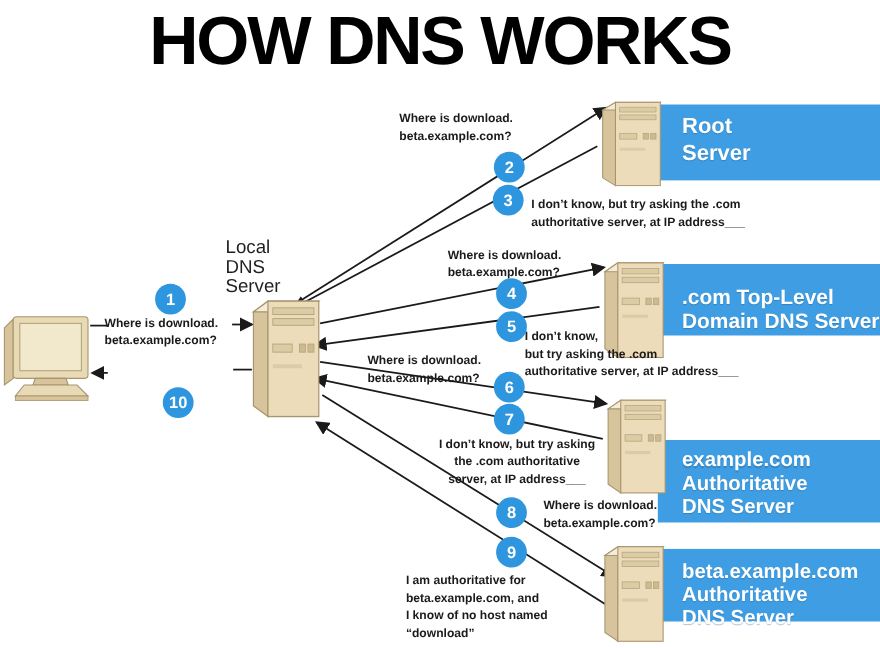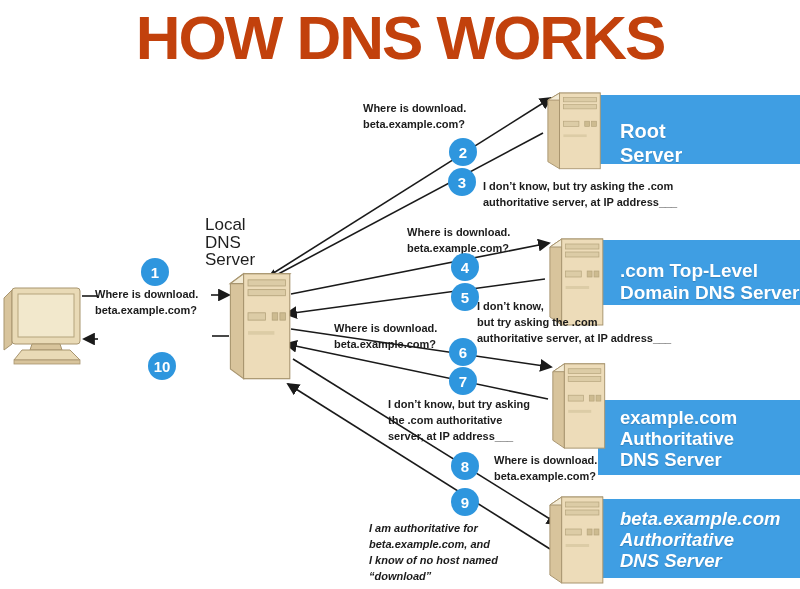--- a/index.html
+++ b/index.html
@@ -3,37 +3,37 @@
 <meta charset="utf-8">
 <style>
   html,body{margin:0;padding:0;background:#fff;}
   #canvas{
     position:relative;width:800px;height:589px;overflow:hidden;background:#fff;
     font-family:"Liberation Sans",sans-serif;
   }
   #title{
     position:absolute;left:0;top:2px;width:800px;margin:0;text-align:center;
     font-size:62px;line-height:72px;font-weight:bold;letter-spacing:-2px;
-    color:#c2410c;z-index:2;
+    color:#000000;z-index:2;
   }
   .svg-layer{position:absolute;left:0;top:0;z-index:1;}
   .banner{
     position:absolute;background:#3f9ee3;color:#fff;font-weight:bold;
     white-space:pre-line;z-index:0;box-sizing:border-box;padding-left:22px;
     text-shadow:0 1px 1px rgba(30,80,120,0.35);
   }
-  #banner-root   {left:598px;top:95px; width:202px;height:69px;font-size:20px;line-height:24px;padding-top:24px;}
+  #banner-root   {left:598px;top:95px; width:202px;height:69px;font-size:20px;line-height:24px;padding-top:8px;}
   #banner-tld    {left:598px;top:240px;width:202px;height:65px;font-size:19px;line-height:22px;padding-top:20px;}
   #banner-example{left:598px;top:364px;width:202px;height:75px;font-size:18.5px;line-height:21px;padding-top:7px;margin-top:36px;}
-  #banner-beta   {left:598px;top:499px;width:202px;height:79px;font-size:18.5px;line-height:21px;padding-top:9px;font-style:italic;}
+  #banner-beta   {left:598px;top:499px;width:202px;height:66px;font-size:18.5px;line-height:21px;padding-top:9px;}
   .step-text{
     position:absolute;font-size:11px;font-weight:bold;line-height:16px;
     color:#1b1b1b;white-space:pre-line;z-index:2;
   }
-  .centered{}
+  .centered{text-align:center;}
   .circle{
     position:absolute;width:28px;height:28px;border-radius:50%;background:#2e96de;
     color:#fff;font-weight:bold;font-size:15px;display:flex;align-items:center;
     justify-content:center;z-index:3;
   }
   #local-label{
     position:absolute;left:205px;top:216px;font-size:17px;line-height:17.5px;
     color:#1f1f1f;white-space:pre-line;z-index:2;
   }
 </style>
@@ -117,21 +117,21 @@
   <div class="step-text" style="left:477px;top:298px;">I don’t know,
 but try asking the .com
 authoritative server, at IP address___</div>
   <div class="step-text" style="left:334px;top:320px;">Where is download.
 beta.example.com?</div>
   <div class="step-text centered" style="left:388px;top:396px;width:164px;">I don’t know, but try asking
 the .com authoritative
 server, at IP address___</div>
   <div class="step-text" style="left:494px;top:452px;">Where is download.
 beta.example.com?</div>
-  <div class="step-text" style="left:369px;top:520px;font-style:italic;">I am authoritative for
+  <div class="step-text" style="left:369px;top:520px;">I am authoritative for
 beta.example.com, and
 I know of no host named
 “download”</div>
 
   <div class="circle" style="left:141px;top:258px;">1</div>
   <div class="circle" style="left:449px;top:138px;">2</div>
   <div class="circle" style="left:448px;top:168px;">3</div>
   <div class="circle" style="left:451px;top:253px;">4</div>
   <div class="circle" style="left:451px;top:283px;">5</div>
   <div class="circle" style="left:449px;top:338px;">6</div>

